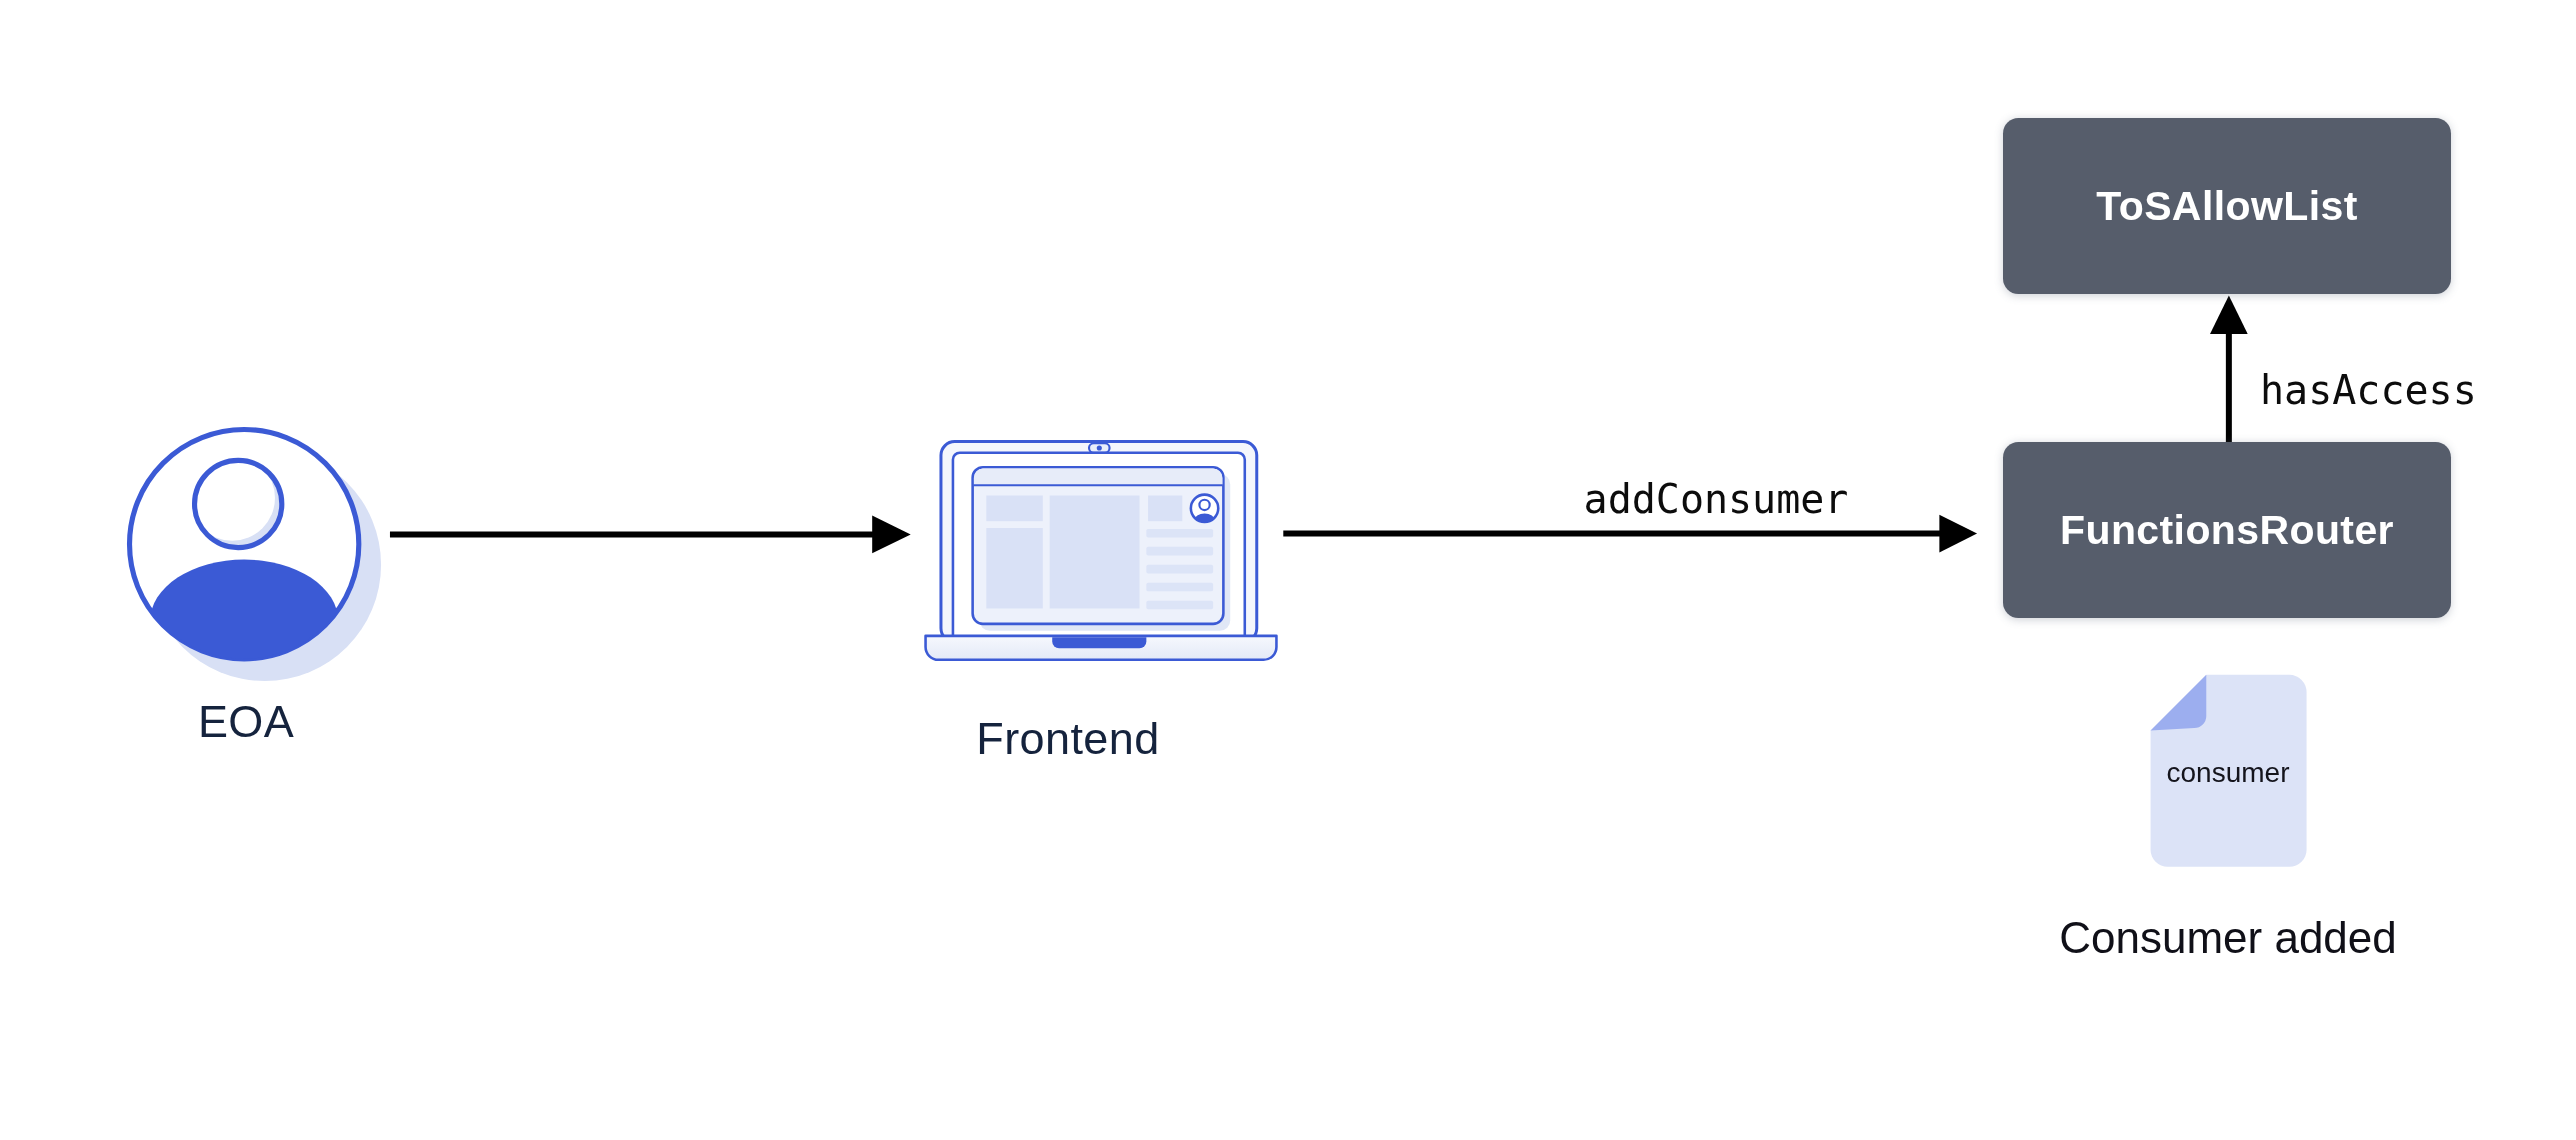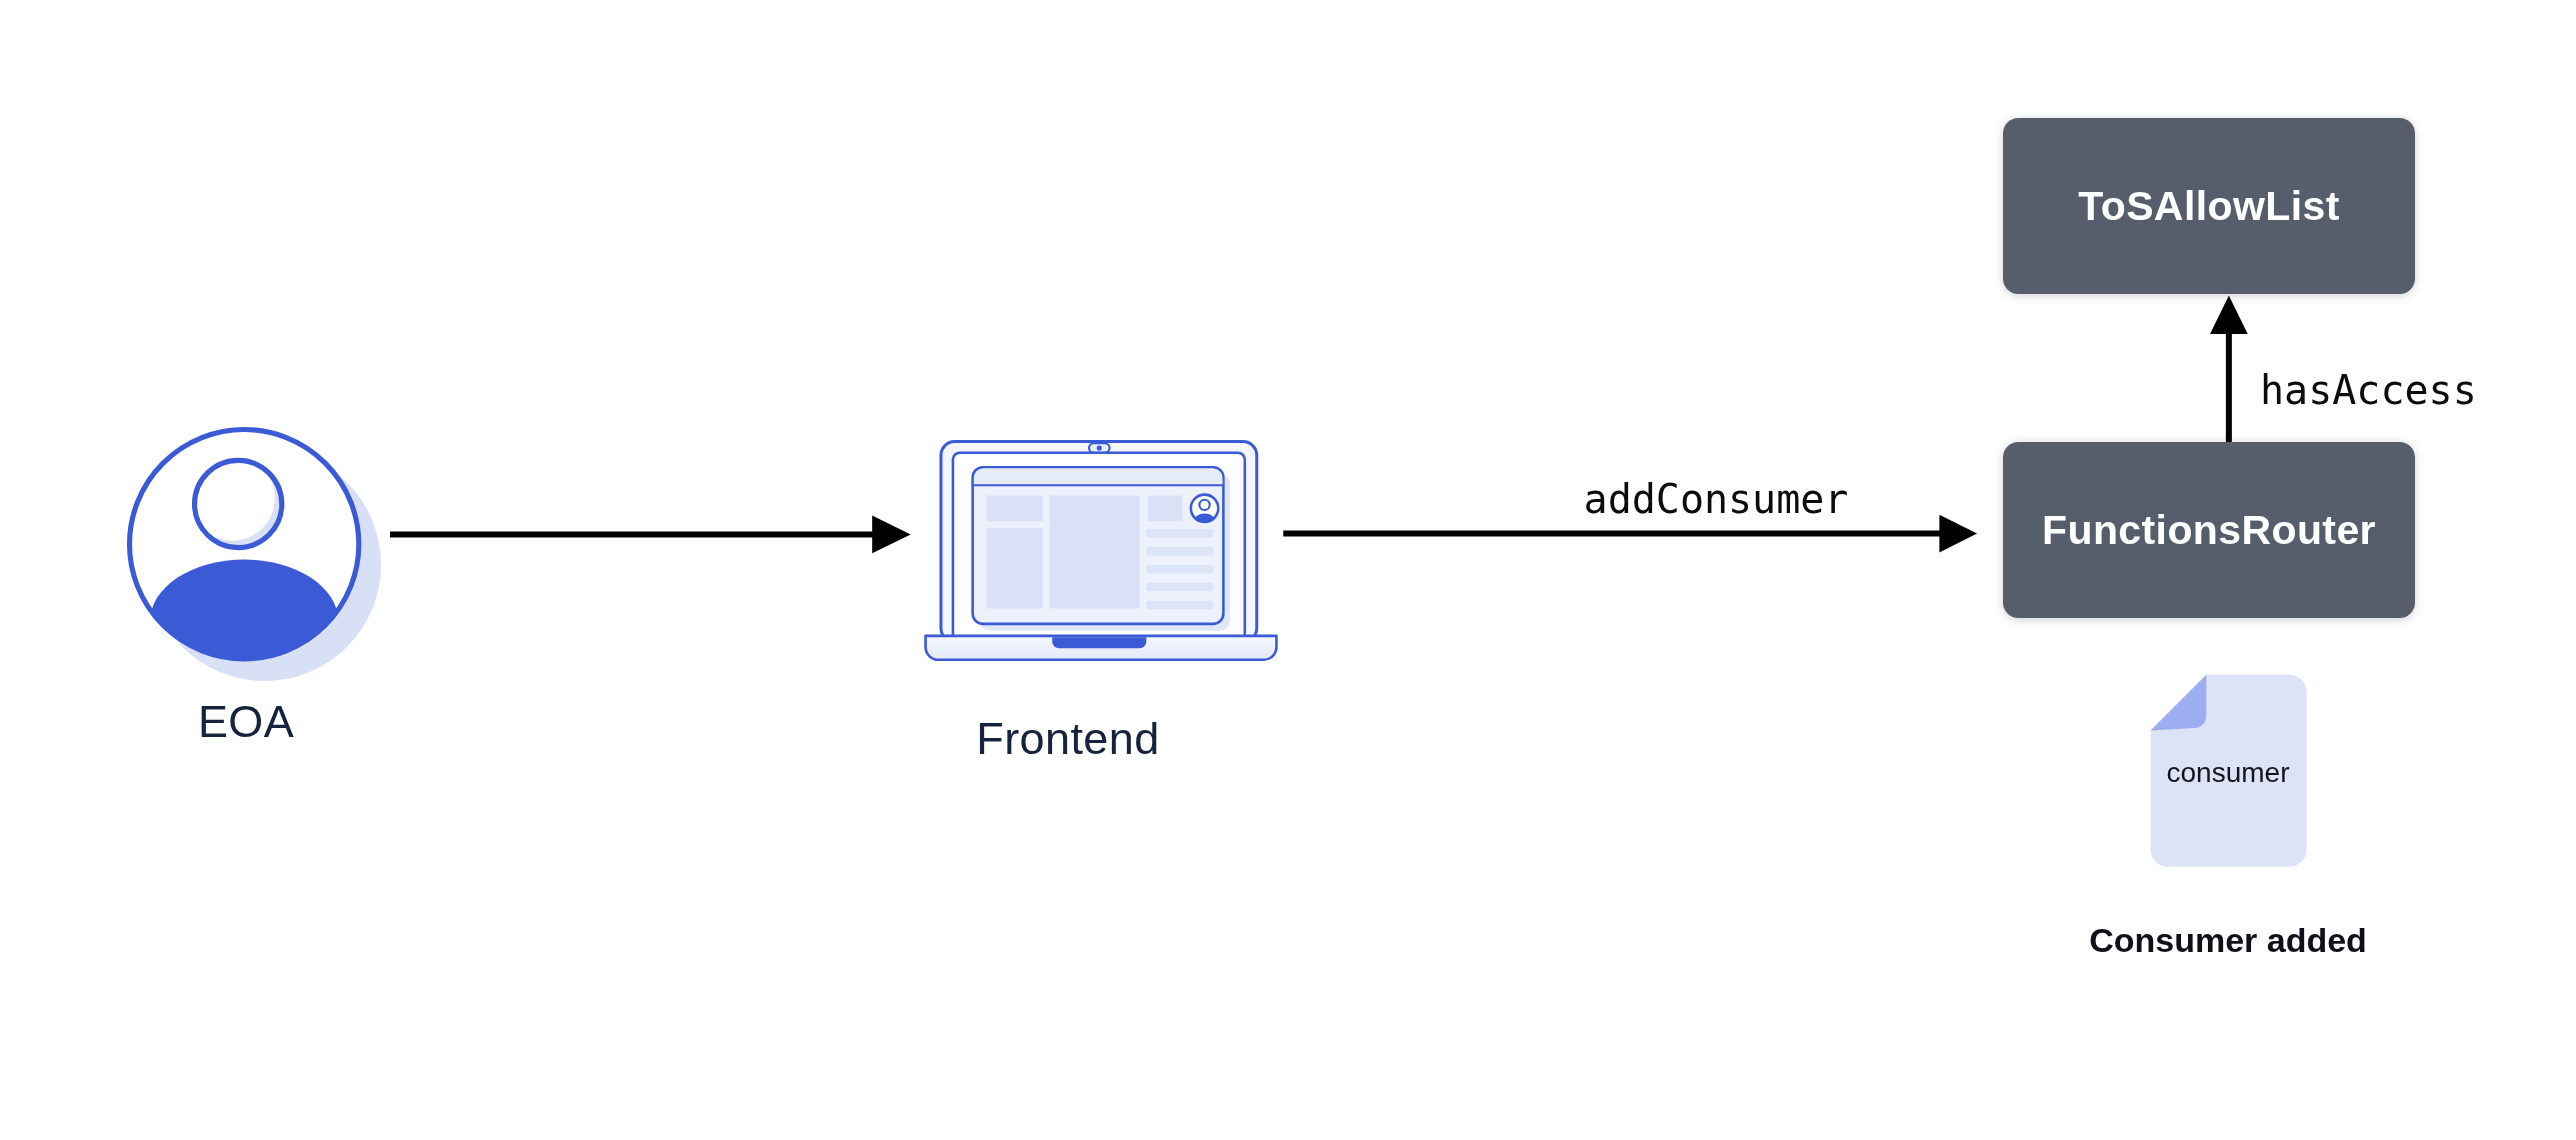--- a/index.html
+++ b/index.html
@@ -26,21 +26,21 @@
     position:absolute;
     font-family:"DejaVu Sans Mono","Liberation Mono",monospace;
     font-size:40px;
     color:#0c0c0c;
     white-space:nowrap;
   }
   .edge-label.centered{transform:translateX(-50%);}
   .contract-box{
     position:absolute;
     left:2003px;
-    width:412px;height:176px;
+    width:448px;height:176px;
     background:#565D6B;
     border-radius:15.4px;
     display:flex;align-items:center;justify-content:center;
     box-shadow:0 1.7px 8.6px rgba(100,110,130,0.30);
   }
   .contract-box .box-label{
     color:#ffffff;
     font-weight:bold;
     font-size:41px;
     letter-spacing:0.4px;
@@ -52,25 +52,24 @@
     position:absolute;
     transform:translateX(-50%);
     font-size:28px;
     font-weight:500;
     color:#14141c;
     white-space:nowrap;
   }
   .caption{
     position:absolute;
     transform:translateX(-50%);
-    font-size:34px;
-    font-weight:700;
+    font-size:44px;
+    font-weight:400;
     color:#101018;
     white-space:nowrap;
-    margin-top:8px;
   }
 </style>
 </head>
 <body>
 
 <div class="stage">
 
   <svg class="layer" viewBox="0 0 3007 1331" aria-hidden="true">
     <g>
       <line x1="455" y1="624" x2="1020" y2="624" stroke="#000000" stroke-width="7"></line>

